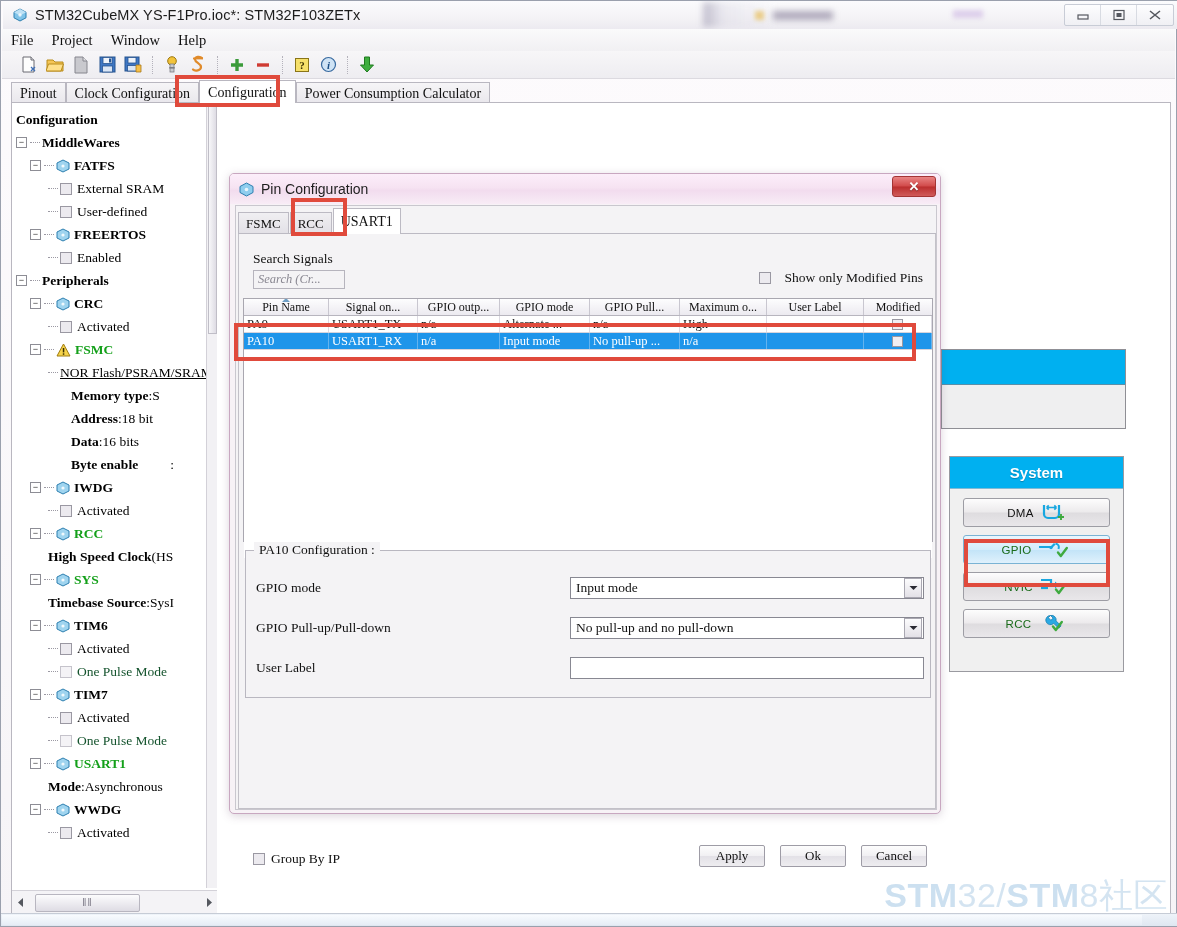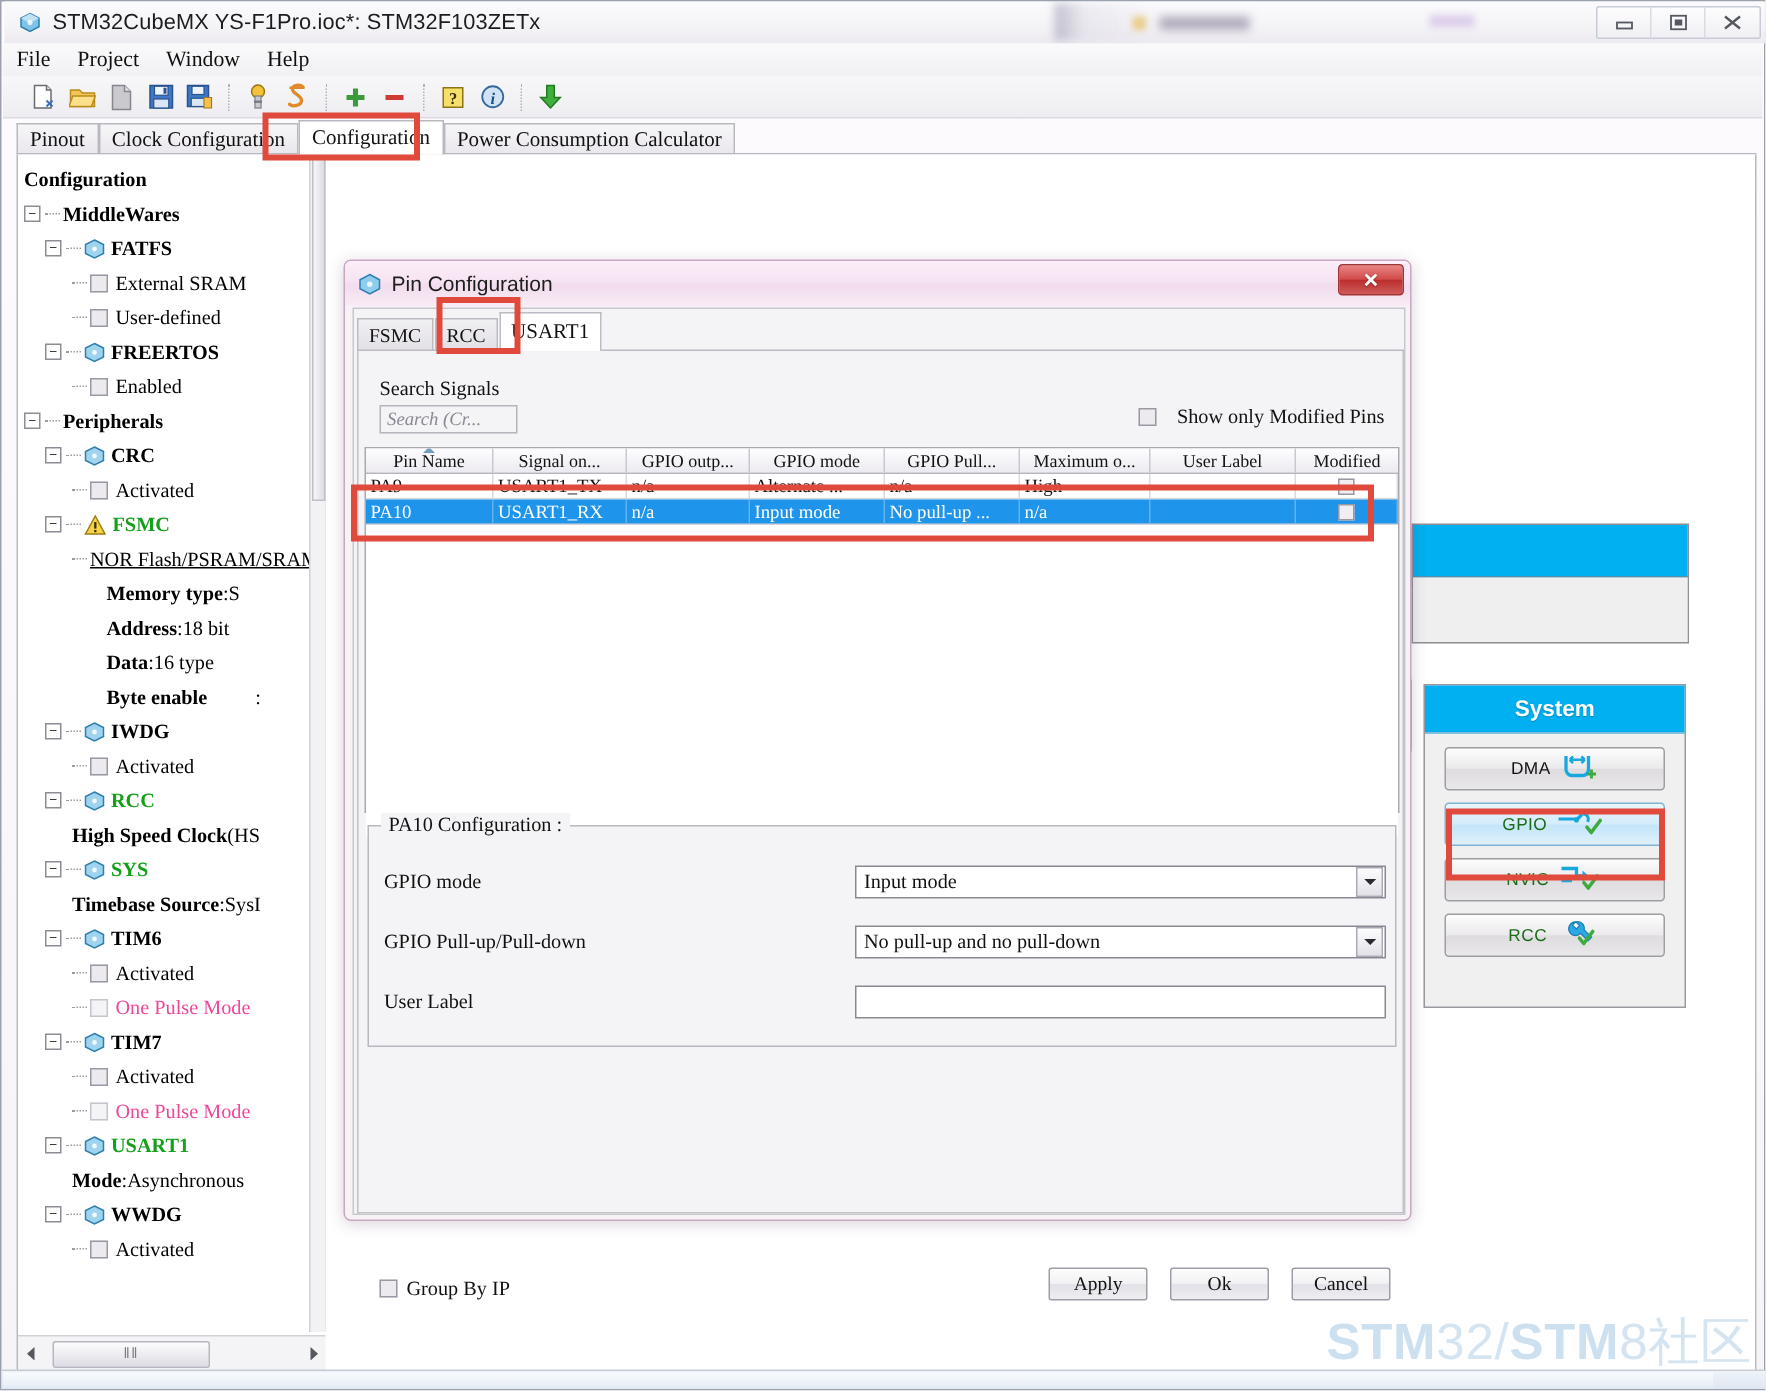--- a/index.html
+++ b/index.html
@@ -90,21 +90,21 @@
     line-height:1; color:#333; margin-right:3px; font-family:"Liberation Sans",sans-serif; flex:none; }
   .trow .dots{ width:10px; border-top:1px dotted #9b99a3; height:1px; margin-right:2px; flex:none; }
   .trow .cube{ width:14px; height:14px; margin-right:4px; flex:none; }
   .trow .warn{ width:15px; height:14px; margin-right:4px; flex:none; }
   .trow .cb{ width:12px; height:12px; border:1px solid #9a98a2; background:#eceaef; margin-right:5px; flex:none; }
   .trow .cb.dim{ border-color:#c5c3cb; background:#f4f3f6; }
   .tlabel{ font-weight:bold; }
   .tlabel.green{ color:#14a01a; }
   .tlabel.norm{ font-weight:bold; color:#000; }
   .tlabel.plain{ font-weight:normal; color:#000; }
-  .tlabel.gray{ font-weight:normal; color:#ec4899; }
+  .tlabel.gray{ font-weight:normal; color:#14532d; }
   .tlabel.link{ font-weight:normal; color:#000; text-decoration:underline; }
 
   
   #panel-partial{ position:absolute; left:940px; top:348px; width:185px; height:80px;
     background:#eeeeee; border:1px solid #8f8f95; }
   #panel-partial .hdr{ height:35px; background:#00b0f0; border-bottom:1px solid #5a8fa8; }
   #panel-partial .bdy{ height:43px; background:#efeff0; }
   .panel-left-tab{ position:absolute; width:6px; background:linear-gradient(90deg,#7da7d9,#2f72bd); }
 
   #system-panel{ position:absolute; left:948px; top:455px; width:175px; height:216px;
@@ -443,21 +443,21 @@
         <div class="trow" style="padding-left: 55px;">
           <span class="tlabel norm">Memory type</span>
           <span class="tlabel plain">:S</span>
         </div>
         <div class="trow" style="padding-left: 55px;">
           <span class="tlabel norm">Address</span>
           <span class="tlabel plain">:18 bit</span>
         </div>
         <div class="trow" style="padding-left: 55px;">
           <span class="tlabel norm">Data</span>
-          <span class="tlabel plain">:16 type</span>
+          <span class="tlabel plain">:16 bits</span>
         </div>
         <div class="trow" style="padding-left: 55px; gap: 32px;">
           <span class="tlabel norm">Byte enable</span>
           <span class="tlabel plain">:</span>
         </div>
         <div class="trow" style="padding-left: 14px;">
           <span class="expander">−</span>
           <span class="dots"></span>
           <span class="cube"><svg width="14" height="14" viewBox="0 0 14 14">
               <polygon points="7,1 13,4 13,10 7,13 1,10 1,4" fill="#9fd4ef" stroke="#2d7fb0" stroke-width="1"></polygon>

